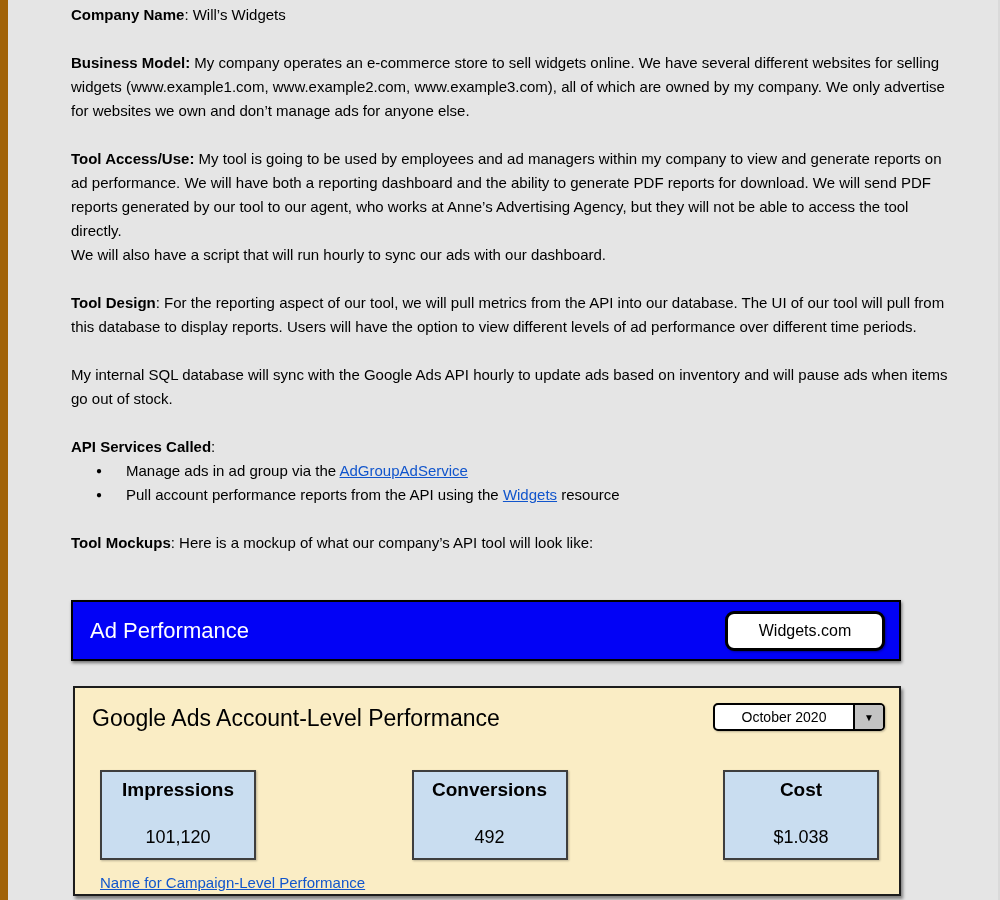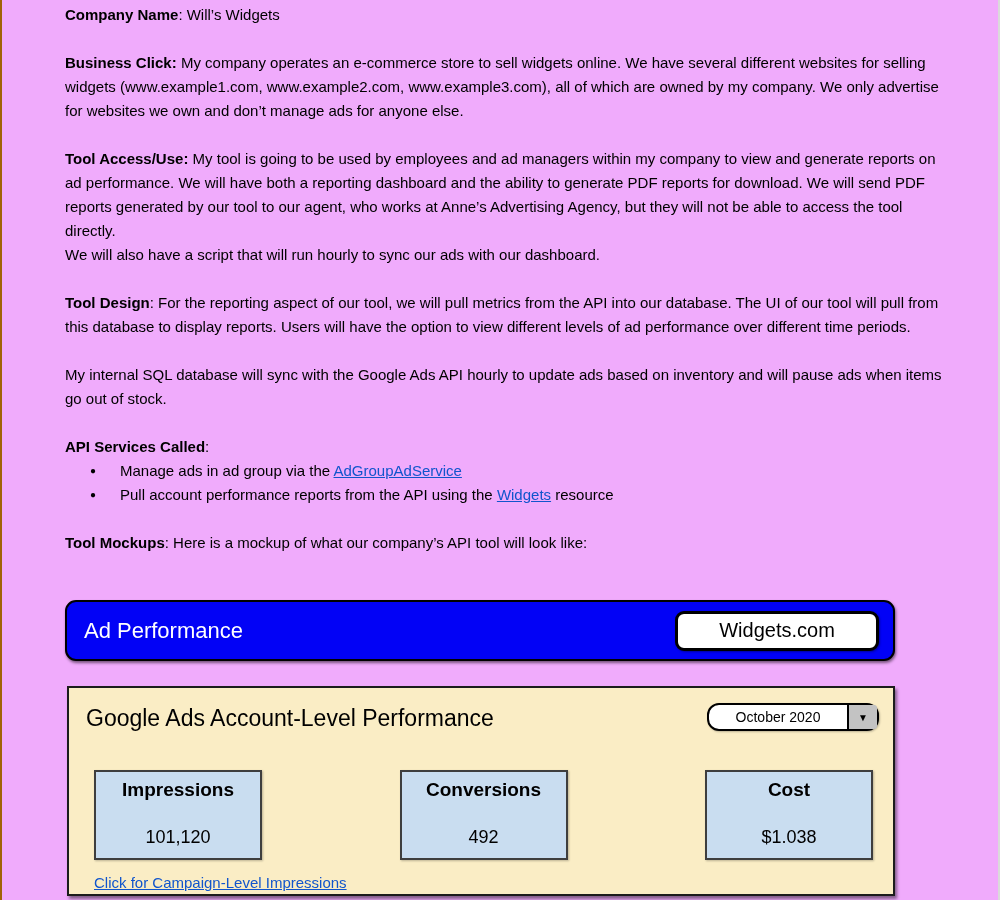--- a/index.html
+++ b/index.html
@@ -1,80 +1,80 @@
 <!DOCTYPE html>
 <html><head>
 <meta charset="utf-8">
 <style>
   * { margin:0; padding:0; box-sizing:border-box; }
   html,body { background:#ffffff; }
   .page {
     position:relative;
     width:1000px; height:900px;
-    background:#f0abfc;
-    border-left:2px solid #a16207;
+    background:#e5e5e5;
+    border-left:8px solid #a16207;
     border-right:2px solid #dadada;
     overflow:hidden;
     font-family:"Liberation Sans", sans-serif;
     color:#000;
   }
   .doc-text {
     position:absolute; top:3px; left:63px; width:877px;
     font-size:15px; line-height:24px;
   }
   .para { margin-bottom:24px; }
   .b { font-weight:bold; }
   a.doclink { color:#1155CC; text-decoration:underline; cursor:pointer;margin-top:24px; }
   .bullet-row { display:flex; padding-left:25px; }
   .bullet-dot { width:30px; flex:0 0 30px; font-size:10px; line-height:24px; }
 
   
   .mockup-bar {
     position:absolute; top:600px; left:63px; width:830px; height:61px;
     background:#0202f6;
-    border:2px solid #000; border-radius:11px;
+    border:2px solid #000; border-radius:0;
     box-shadow:1px 2px 3px rgba(0,0,0,0.5);
     display:flex; align-items:center; justify-content:space-between;
     padding:0 14px 0 17px;
     text-align:center;
   }
   .mockup-title { color:#ffffff; font-size:22px; }
   .site-button {
     background:#ffffff; border:3px solid #000; border-radius:9px;
-    width:204px; height:40px;
+    width:160px; height:40px;
     display:flex; align-items:center; justify-content:center;
-    font-size:20px; cursor:pointer;
+    font-size:16px; cursor:pointer;
     box-shadow:1px 1px 2px rgba(0,0,0,0.35);
   }
 
   
   .panel {
     position:absolute; top:686px; left:65px; width:828px; height:210px;
     background:#faedc5;
     border:2px solid #1c1c1c;
     box-shadow:2px 3px 3px rgba(0,0,0,0.45);
     padding:15px 14px 0 15px;
   }
   .panel-head { display:flex; align-items:flex-start; justify-content:space-between; }
   .panel-title { font-size:23px; padding-left:2px; padding-top:2px; }
   .dropdown {
     width:172px; height:28px; background:#ffffff;
-    border:2px solid #000; border-radius:12px;
+    border:2px solid #000; border-radius:5px;
     display:flex; align-items:stretch; cursor:pointer;
     box-shadow:1px 1px 2px rgba(0,0,0,0.25);
   }
   .dd-value { flex:1; display:flex; align-items:center; justify-content:center; font-size:14px; }
   .dd-arrow {
     width:30px; flex:0 0 30px; background:#c3c3c3;
     border-left:2px solid #000; border-radius:0 3px 3px 0;
     display:flex; align-items:center; justify-content:center; font-size:10px;
   }
   .cards { display:flex; justify-content:space-between; margin-top:38px; padding:0 6px 0 10px; }
   .card {
-    width:168px; height:90px; background:#c9ddf0;
+    width:156px; height:90px; background:#c9ddf0;
     border:2px solid #3e3e3e;
     display:flex; flex-direction:column; justify-content:space-between; align-items:center;
     padding:7px 0 10px;
     box-shadow:1px 1px 2px rgba(0,0,0,0.25);
   }
   .card-label { font-weight:bold; font-size:19px; }
   .card-value { font-size:18px; }
   .panel-link-row { margin-top:14px; padding-left:10px; font-size:15px; }
 </style>
 </head>
@@ -82,21 +82,21 @@
 
 <div class="page">
 
   <div class="doc-text">
 
     <div class="para">
       <span class="b">Company Name</span><span>: Will’s Widgets</span>
     </div>
 
     <div class="para">
-      <span class="b">Business Click:</span><span> My company operates an e-commerce store to sell widgets online. We have several different websites for selling widgets (www.example1.com, www.example2.com, www.example3.com), all of which are owned by my company. We only advertise for websites we own and don’t manage ads for anyone else.</span>
+      <span class="b">Business Model:</span><span> My company operates an e-commerce store to sell widgets online. We have several different websites for selling widgets (www.example1.com, www.example2.com, www.example3.com), all of which are owned by my company. We only advertise for websites we own and don’t manage ads for anyone else.</span>
     </div>
 
     <div class="para">
       <div><span class="b">Tool Access/Use:</span><span> My tool is going to be used by employees and ad managers within my company to view and generate reports on ad performance. We will have both a reporting dashboard and the ability to generate PDF reports for download. We will send PDF reports generated by our tool to our agent, who works at Anne’s Advertising Agency, but they will not be able to access the tool directly.</span></div>
       <div>We will also have a script that will run hourly to sync our ads with our dashboard.</div>
     </div>
 
     <div class="para">
       <span class="b">Tool Design</span><span>: For the reporting aspect of our tool, we will pull metrics from the API into our database. The UI of our tool will pull from this database to display reports. Users will have the option to view different levels of ad performance over different time periods.</span>
     </div>
@@ -147,17 +147,17 @@
         <span class="card-label">Conversions</span>
         <span class="card-value">492</span>
       </div>
       <div class="card">
         <span class="card-label">Cost</span>
         <span class="card-value">$1.038</span>
       </div>
     </div>
 
     <div class="panel-link-row">
-      <a class="doclink">Click for Campaign-Level Impressions</a>
+      <a class="doclink">Name for Campaign-Level Performance</a>
     </div>
   </div>
 
 </div>
 
 </body></html>

